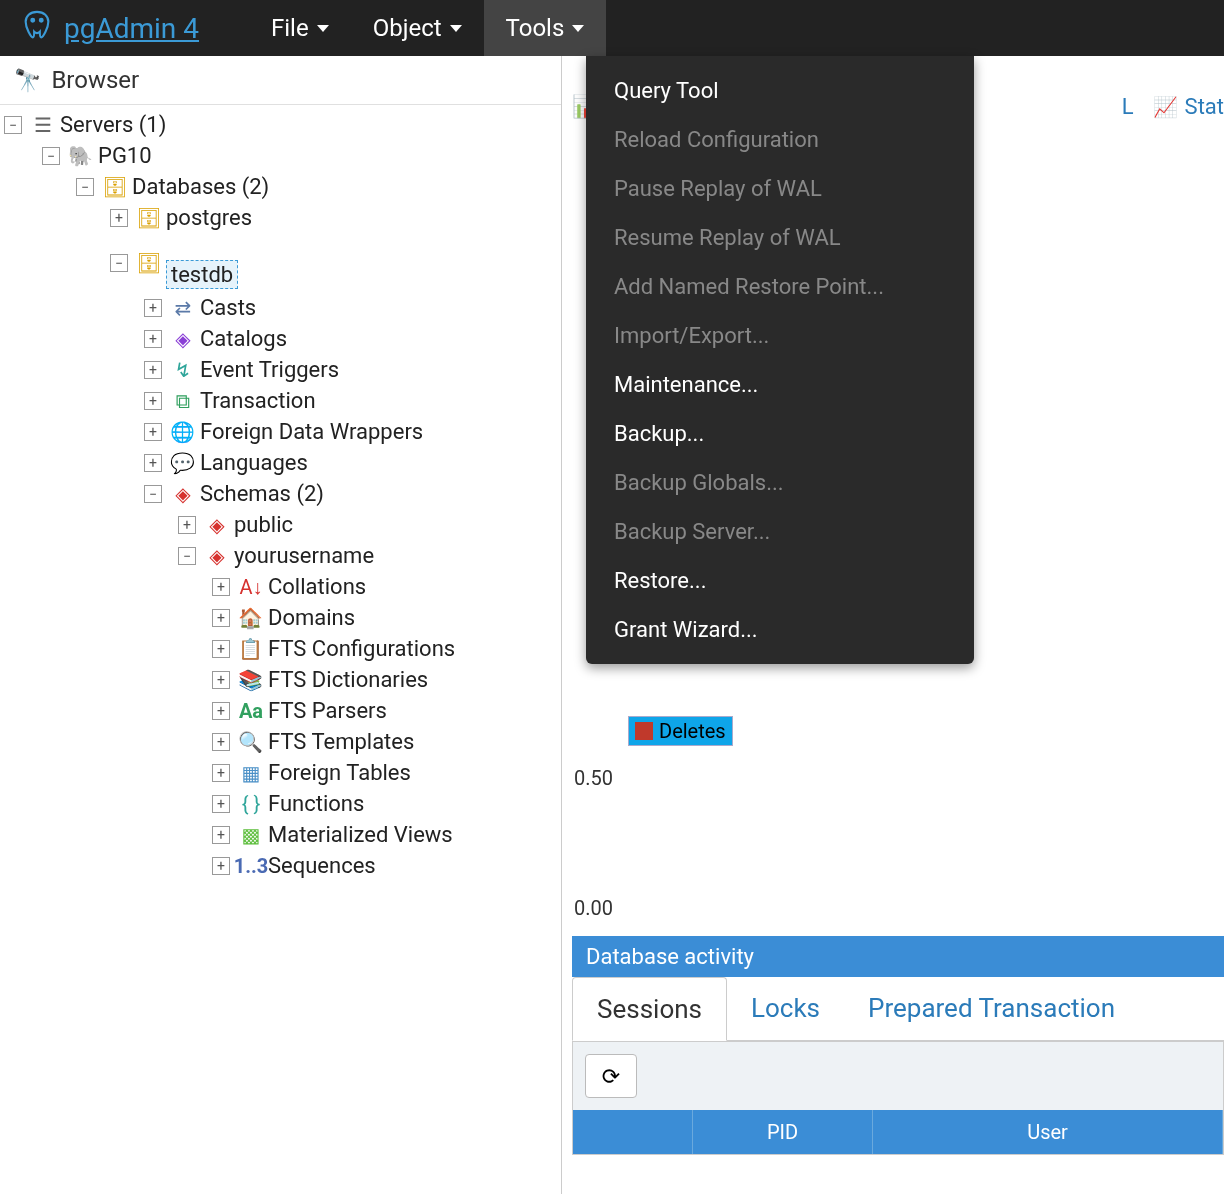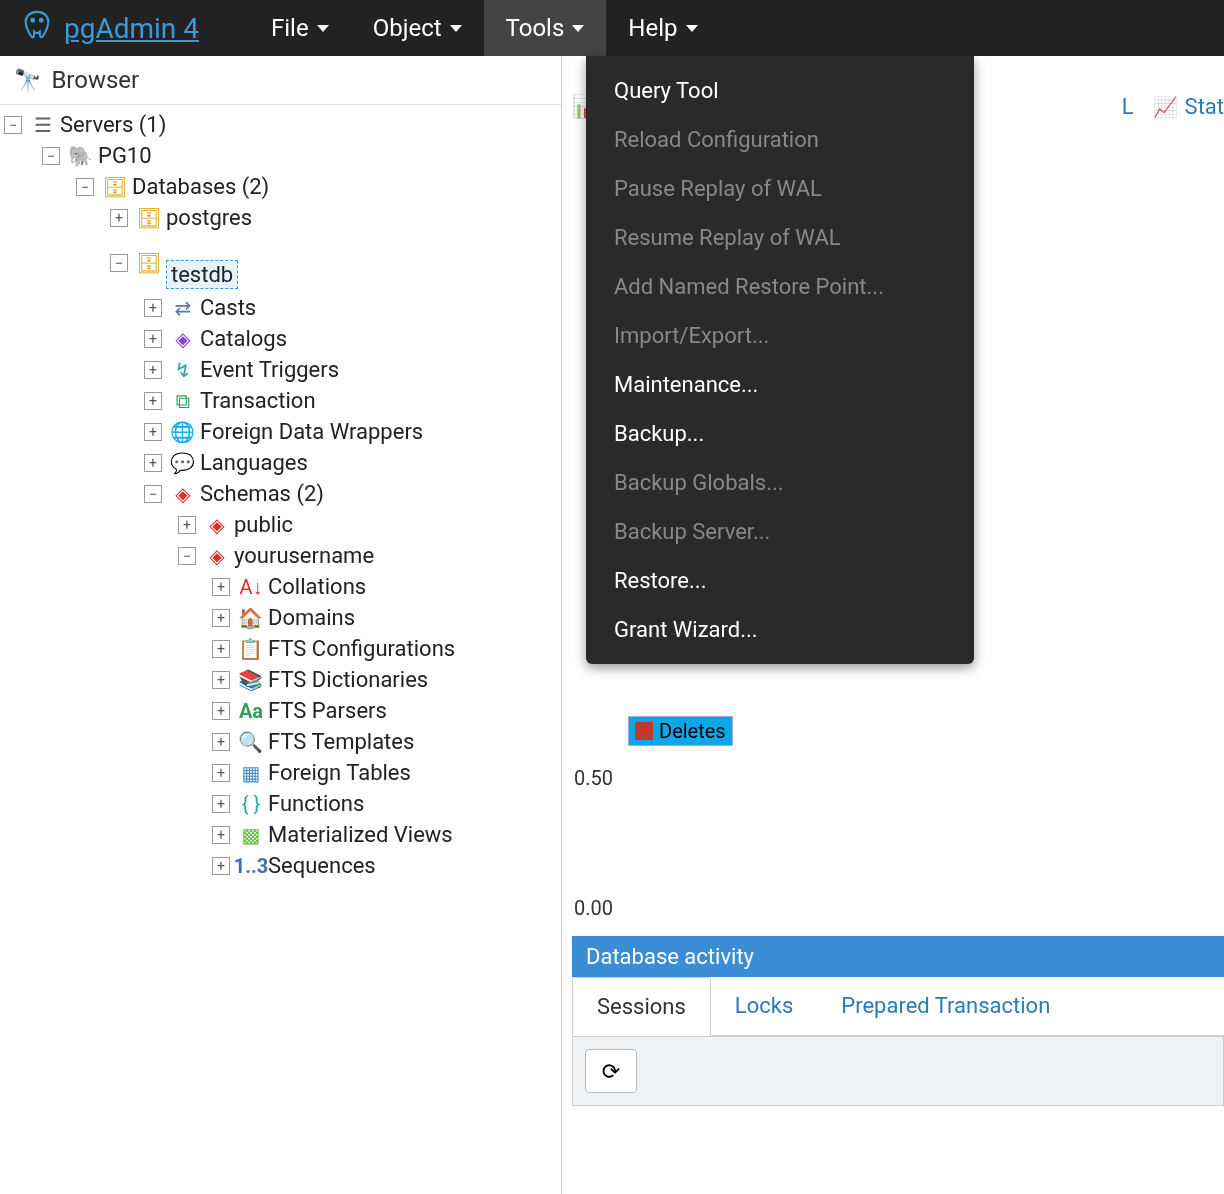--- a/index.html
+++ b/index.html
@@ -62,21 +62,21 @@
 .dash-icon { position: absolute; top: 38px; left: 10px; font-size: 22px; color: #333; }
 
 .chart-area { position: absolute; top: 150px; left: 10px; right: 0; }
 .ytick { position: absolute; left: 2px; font-size: 20px; color: #333; }
 .deletes-legend { position: absolute; top: 510px; left: 56px; border: 1px solid #aac; background: #0ea5e9; padding: 2px 6px; display: flex; align-items: center; gap: 6px; font-size: 20px; }
 .deletes-sq { width: 18px; height: 18px; background: #c0392b; }
 
 .db-activity { position: absolute; top: 880px; left: 10px; right: 0; }
 .db-activity-header { background: #3b8dd6; color: #fff; font-size: 22px; padding: 8px 14px; }
 .db-tabs { display: flex; border-bottom: 1px solid #ccc; background: #fff; }
-.db-tab { padding: 16px 24px; font-size: 22px; color: #2b7bb9; cursor: pointer; }
+.db-tab { padding: 16px 24px; font-size: 26px; color: #2b7bb9; cursor: pointer; }
 .db-tab.active { color: #333; border: 1px solid #ccc; border-bottom: 1px solid #fff; margin-bottom: -1px; border-radius: 4px 4px 0 0; }
 .db-grid { background: #eef2f5; border: 1px solid #ccc; }
 .db-toolbar { padding: 12px; }
 .refresh-btn { width: 52px; height: 44px; border: 1px solid #bbb; border-radius: 4px; background: #fff; display: flex; align-items: center; justify-content: center; font-size: 22px; cursor: pointer; }
 .db-header-row { display: flex; background: #3b8dd6; color: #fff; font-size: 20px; }
 .db-header-cell { padding: 10px 12px; border-right: 1px solid #6aa9dd; }
 </style>
 </head>
 <body>
 
@@ -95,24 +95,20 @@
     <div class="menu-item">
       <span>File</span>
       <span class="caret"></span>
     </div>
     <div class="menu-item">
       <span>Object</span>
       <span class="caret"></span>
     </div>
     <div class="menu-item active">
       <span>Tools</span>
-      <span class="caret"></span>
-    </div>
-    <div class="menu-item">
-      <span>Help</span>
       <span class="caret"></span>
     </div>
   </div>
 
   <div class="dropdown">
     <div class="dropdown-item">Query Tool</div>
     <div class="dropdown-item disabled">Reload Configuration</div>
     <div class="dropdown-item disabled">Pause Replay of WAL</div>
     <div class="dropdown-item disabled">Resume Replay of WAL</div>
     <div class="dropdown-item disabled">Add Named Restore Point...</div>
@@ -329,16 +325,21 @@
         <div class="db-tab active">Sessions</div>
         <div class="db-tab">Locks</div>
         <div class="db-tab">Prepared Transaction</div>
       </div>
       <div class="db-grid">
         <div class="db-toolbar">
           <div class="refresh-btn">
             <span>⟳</span>
           </div>
         </div>
+        <div class="db-header-row">
+          <div class="db-header-cell" style="width:120px"></div>
+          <div class="db-header-cell" style="width:180px;text-align:center">PID</div>
+          <div class="db-header-cell" style="flex:1;text-align:center">User</div>
+        </div>
       </div>
     </div>
   </div>
 </div>
 
 </body></html>

